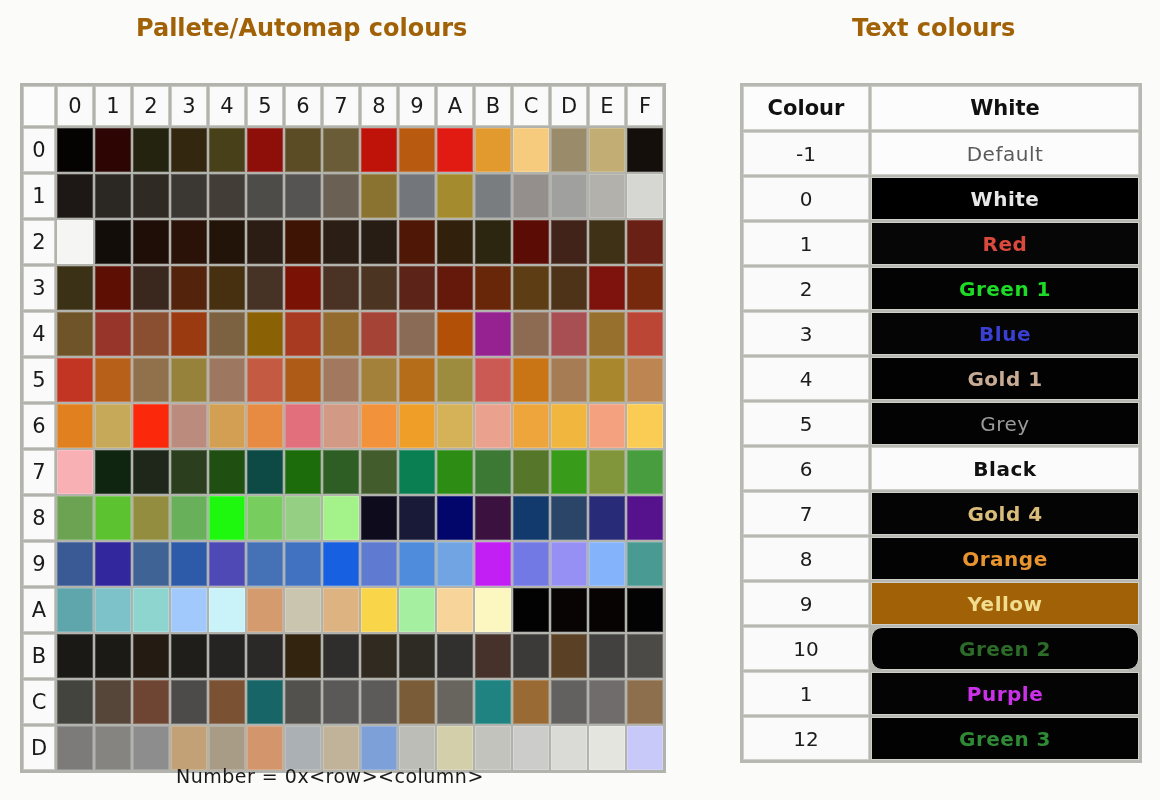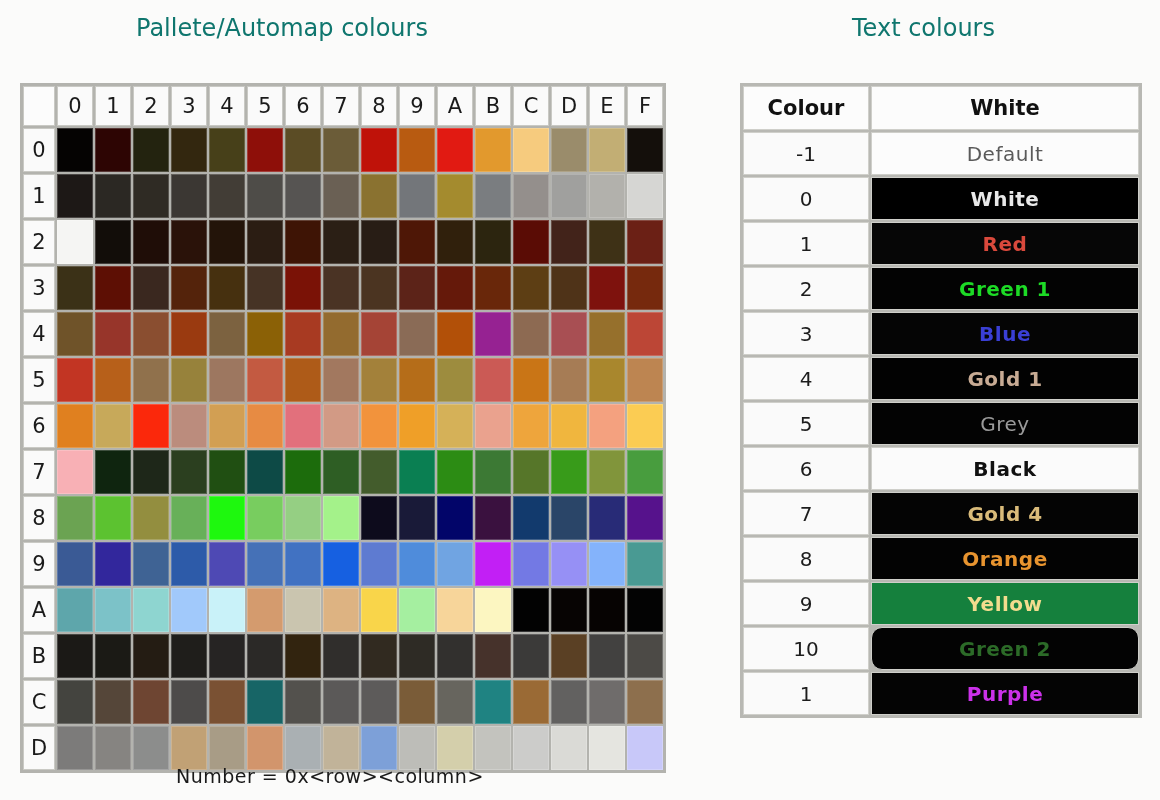--- a/index.html
+++ b/index.html
@@ -18,22 +18,22 @@
   .page {
     position: relative;
     width: 1160px;
     height: 800px;
   }
 
   
   .heading {
     position: absolute;
     font-size: 24px;
-    font-weight: normal;
-    color: #0f766e;
+    font-weight: bold;
+    color: #a16207;
     letter-spacing: 0px;
     white-space: nowrap;
     text-align: center;
   }
   #palette-heading { left: 136px; top: 14px; }
   #text-heading    { left: 852px; top: 14px; }
 
   
   #palette-grid {
     position: absolute;
@@ -490,29 +490,33 @@
         <tr>
           <td class="num-cell">7</td>
           <td class="colour-cell" style="background: rgb(4, 4, 4); color: rgb(217, 187, 122); font-weight: bold;">Gold 4</td>
         </tr>
         <tr>
           <td class="num-cell">8</td>
           <td class="colour-cell" style="background: rgb(3, 3, 3); color: rgb(232, 148, 47); font-weight: bold;">Orange</td>
         </tr>
         <tr>
           <td class="num-cell">9</td>
-          <td class="colour-cell" style="background: #15803d; color: rgb(242, 220, 142); font-weight: bold;">Yellow</td>
+          <td class="colour-cell" style="background: #a16207; color: rgb(242, 220, 142); font-weight: bold;">Yellow</td>
         </tr>
         <tr>
           <td class="num-cell">10</td>
           <td class="colour-cell" style="background: rgb(3, 3, 3); color: rgb(44, 107, 40); font-weight: bold; border-radius: 11px;">Green 2</td>
         </tr>
         <tr>
           <td class="num-cell">1</td>
           <td class="colour-cell" style="background: rgb(4, 4, 4); color: rgb(204, 49, 234); font-weight: bold;">Purple</td>
         </tr>
+        <tr>
+          <td class="num-cell">12</td>
+          <td class="colour-cell" style="background: rgb(2, 2, 2); color: rgb(47, 138, 54); font-weight: bold;">Green 3</td>
+        </tr>
       </tbody>
   </table>
 
   <div id="caption">Number = 0x&lt;row&gt;&lt;column&gt;</div>
 
 
 </div>
 
 </body></html>

